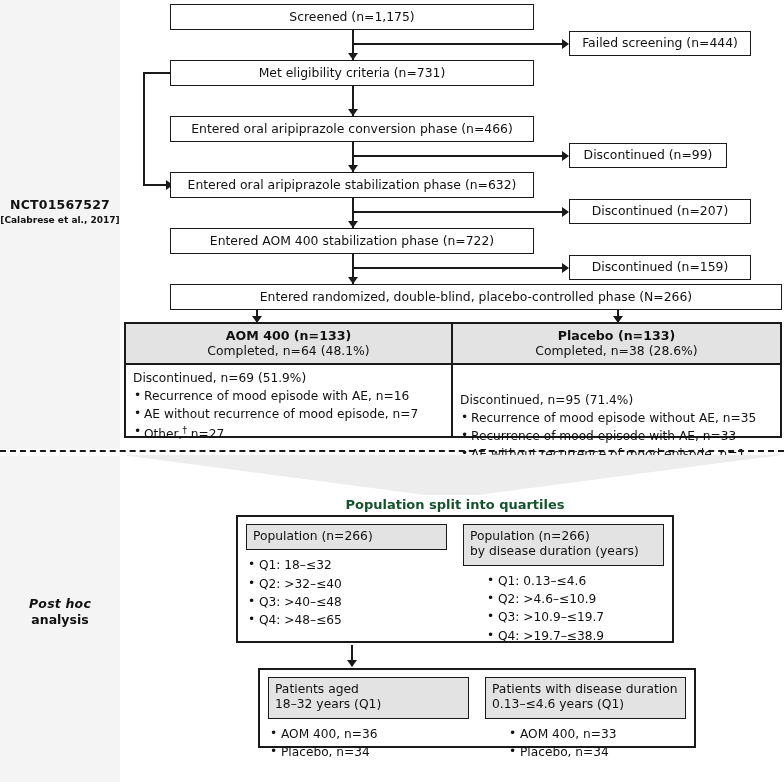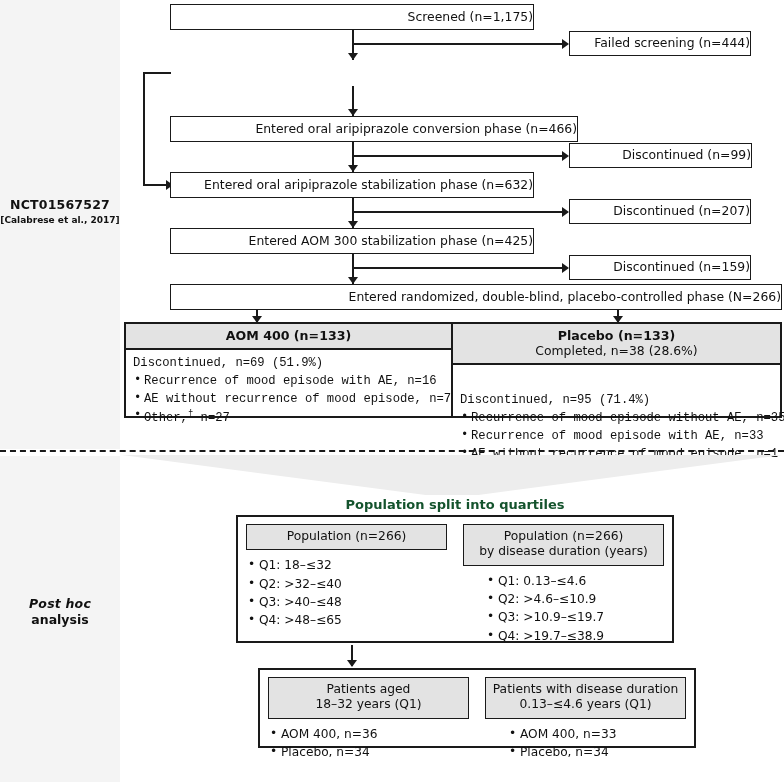--- a/index.html
+++ b/index.html
@@ -63,21 +63,21 @@
   
   .box {
     position: absolute;
     box-sizing: border-box;
     border: 1.6px solid #1a1a1a;
     background: #ffffff;
     color: #111111;
     font-size: 12.4px;
     display: flex;
     align-items: center;
-    justify-content: flex-end;
+    justify-content: center;
     text-align: center;
     line-height: 1.2;
   }
 
   
   .vline, .hline {
     position: absolute;
     background: #1a1a1a;
   }
   .vline { width: 2px; }
@@ -122,21 +122,20 @@
   .panel-head .t2 {
     display: block;
     font-size: 12.4px;
     color: #111;
   }
   .panel-body {
     padding: 5px 7px 4px 7px;
     font-size: 12.2px;
     color: #111;
     line-height: 1.45;
-    font-family: Liberation Mono, monospace;
   }
   .panel-body .lead { display: block; }
   .panel-body ul {
     margin: 0;
     padding: 0;
     list-style: none;
   }
   .panel-body li {
     position: relative;
     padding-left: 11px;
@@ -191,21 +190,20 @@
   .group-col {
     box-sizing: border-box;
     padding: 7px 8px 7px 8px;
     display: flex;
     flex-direction: column;
   }
   .sub-head {
     box-sizing: border-box;
     background: #e3e3e3;
     border: 1.8px solid #1a1a1a;
-    text-align: center;
     font-size: 12.3px;
     color: #111;
     line-height: 1.25;
     padding: 4px 6px 5px 6px;
   }
   .sub-head span { display: block; white-space: nowrap; }
   .group-col ul {
     margin: 6px 0 0 0;
     padding: 0;
     list-style: none;
@@ -282,54 +280,58 @@
   <div class="arrow-down" style="left:613px; top:316px;"></div>
 
   <div class="box" style="left:170px; top:4px; width:364px; height:26px;">
     <span>Screened (n=1,175)</span>
   </div>
 
   <div class="box" style="left:569px; top:31px; width:182px; height:25px;">
     <span>Failed screening (n=444)</span>
   </div>
 
-
-  <div class="box" style="left:170px; top:116px; width:408px; height:26px;">
+  <div class="box" style="left:170px; top:60px; width:364px; height:26px;">
+    <span>Met eligibility criteria (n=731)</span>
+  </div>
+
+  <div class="box" style="left:170px; top:116px; width:364px; height:26px;">
     <span>Entered oral aripiprazole conversion phase (n=466)</span>
   </div>
 
-  <div class="box" style="left:569px; top:143px; width:183px; height:25px;">
+  <div class="box" style="left:569px; top:143px; width:158px; height:25px;">
     <span>Discontinued (n=99)</span>
   </div>
 
   <div class="box" style="left:170px; top:172px; width:364px; height:26px;">
     <span>Entered oral aripiprazole stabilization phase (n=632)</span>
   </div>
 
   <div class="box" style="left:569px; top:199px; width:182px; height:25px;">
     <span>Discontinued (n=207)</span>
   </div>
 
   <div class="box" style="left:170px; top:228px; width:364px; height:26px;">
-    <span>Entered AOM 300 stabilization phase (n=425)</span>
+    <span>Entered AOM 400 stabilization phase (n=722)</span>
   </div>
 
   <div class="box" style="left:569px; top:255px; width:182px; height:25px;">
     <span>Discontinued (n=159)</span>
   </div>
 
   <div class="box" style="left:170px; top:284px; width:612px; height:26px;">
     <span>Entered randomized, double-blind, placebo-controlled phase (N=266)</span>
   </div>
 
-  <div class="panel" style="left:124px; top:322px; width:658px; height:96px; display:flex;">
+  <div class="panel" style="left:124px; top:322px; width:658px; height:116px; display:flex;">
 
     <div style="width:50%; box-sizing:border-box; border-right:2px solid #1a1a1a; display:flex; flex-direction:column;">
       <div class="panel-head">
         <span class="t1">AOM 400 (n=133)</span>
+        <span class="t2">Completed, n=64 (48.1%)</span>
       </div>
       <div class="panel-body">
         <span class="lead">Discontinued, n=69 (51.9%)</span>
         <ul>
           <li>Recurrence of mood episode with AE, n=16</li>
           <li>AE without recurrence of mood episode, n=7</li>
           <li>Other,<span class="dagger">†</span> n=27</li>
         </ul>
       </div>
     </div>

